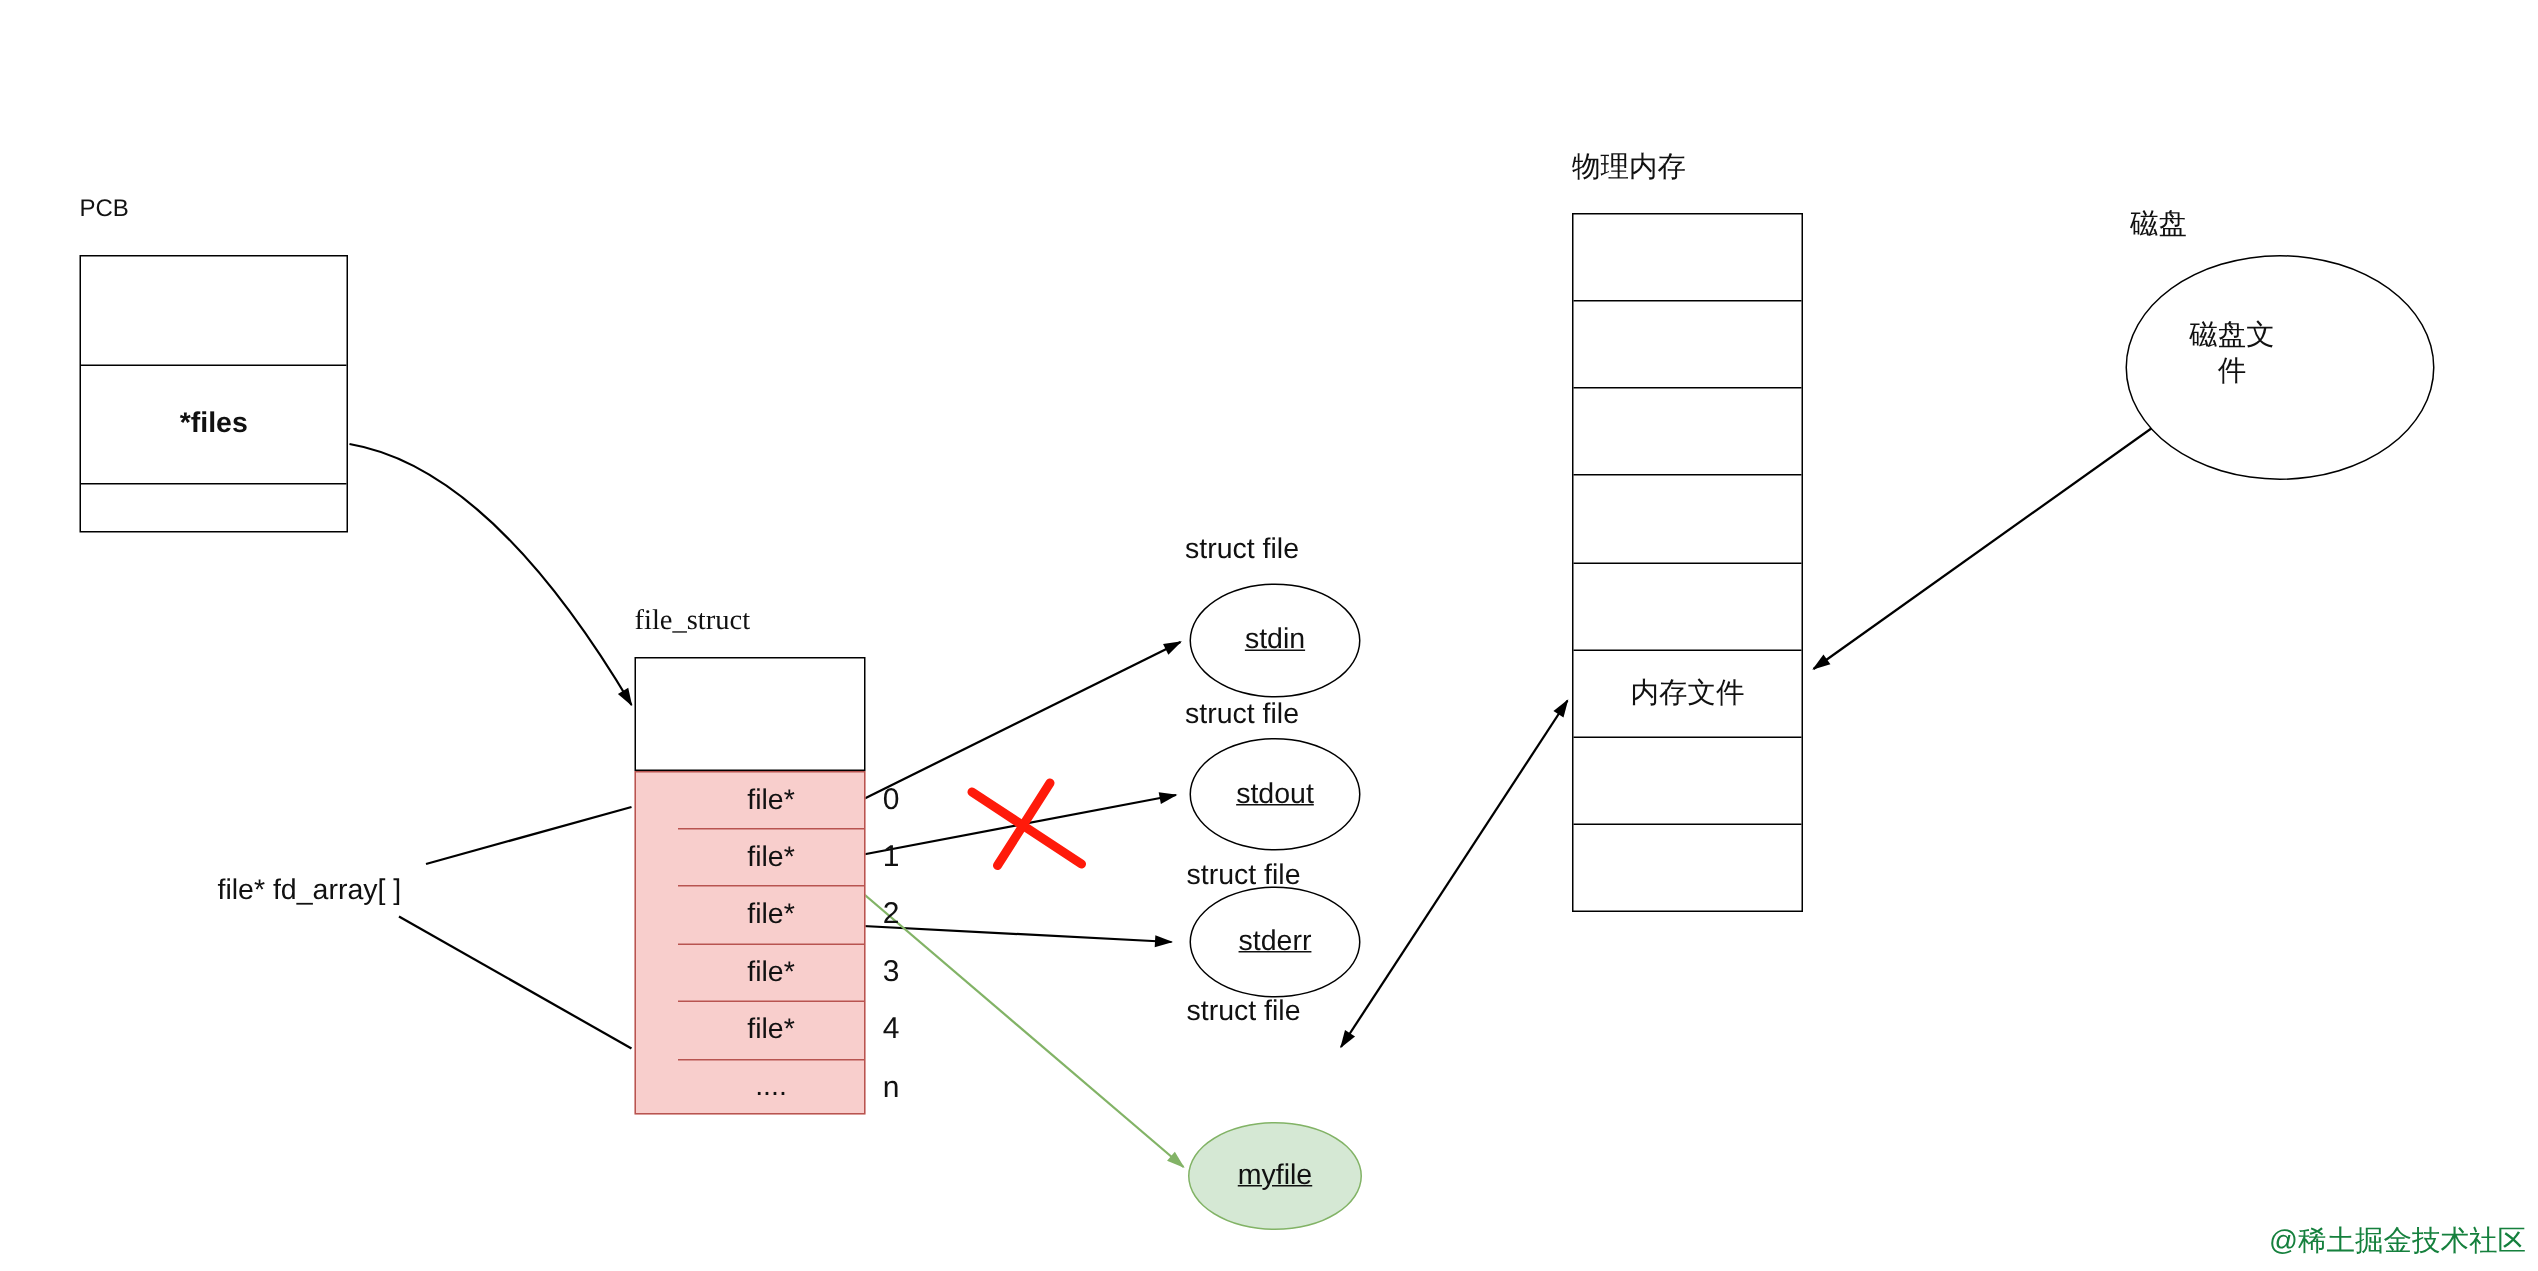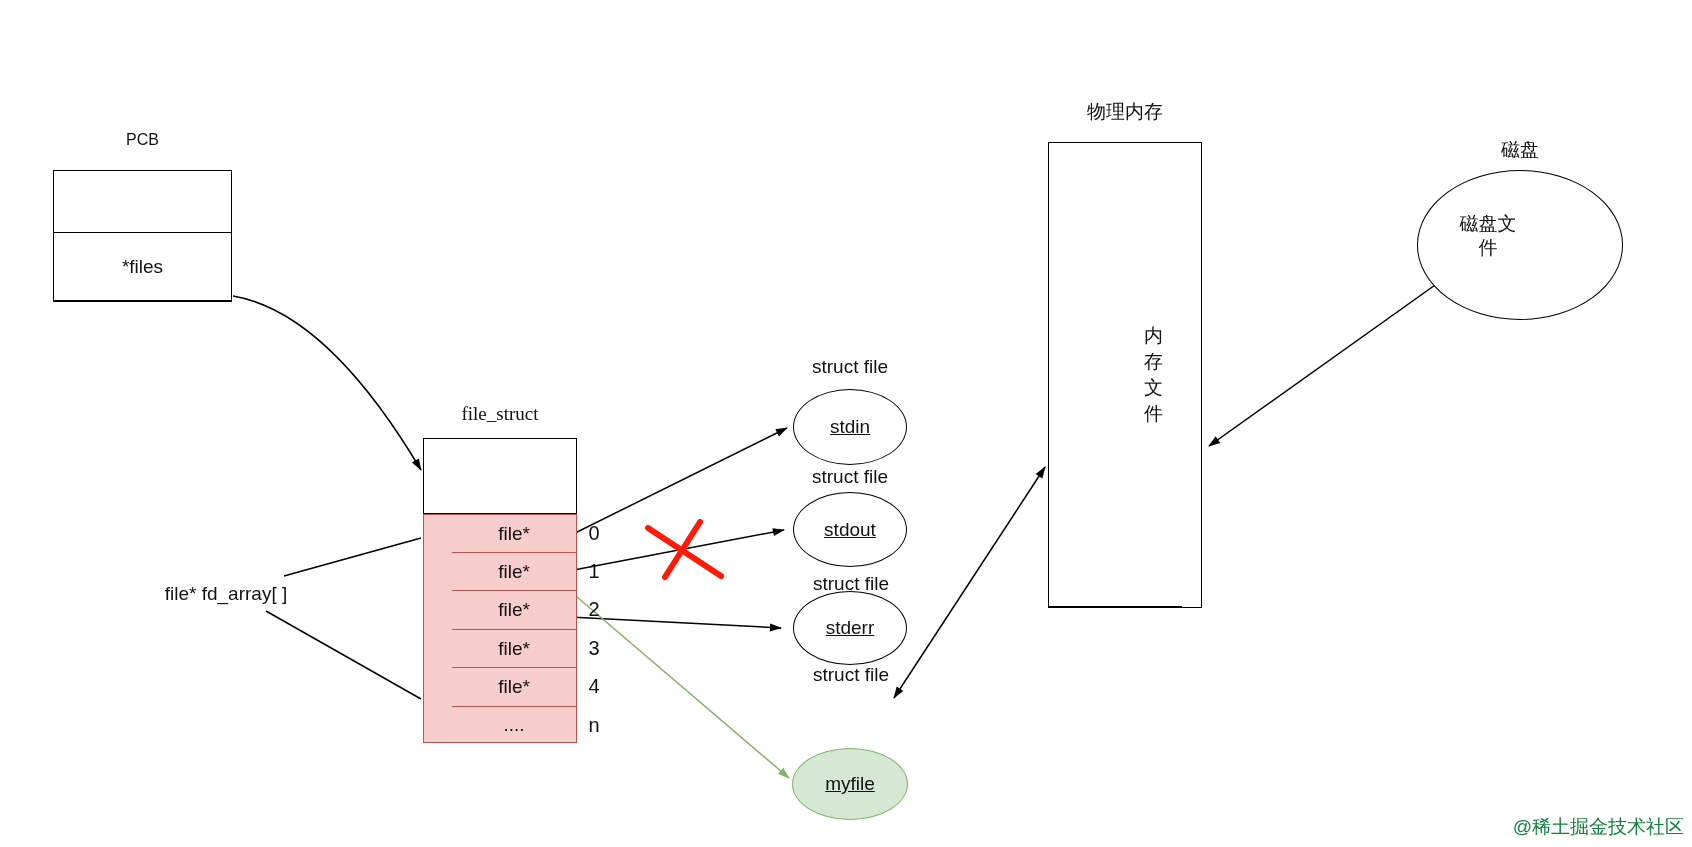--- a/index.html
+++ b/index.html
@@ -1,24 +1,24 @@
 <!DOCTYPE html>
 <html><head>
 <meta charset="utf-8">
 <style>
   html,body{margin:0;padding:0;background:#fff;}
   #stage{position:relative;width:1692px;height:847px;background:#ffffff;overflow:hidden;
          font-family:"Liberation Sans", sans-serif;color:#111;}
   #wires{position:absolute;left:0;top:0;width:1692px;height:847px;}
-  .lbl{position:absolute;text-align:center;font-size:19px;line-height:1.2;white-space:nowrap;}
+  .lbl{position:absolute;font-size:19px;line-height:1.2;white-space:nowrap;}
   .title{font-size:16px;}
 
   
-  .pcb-box{position:absolute;left:53px;top:170px;width:179px;height:132px;
-           border:1.5px solid #000;box-sizing:border-box;display:flex;flex-direction:column;}
+  .pcb-box{position:absolute;left:53px;top:170px;width:179px;height:185px;
+           border:1.5px solid #000;box-sizing:border-box;display:flex;flex-direction:column;font-weight:bold;}
   .pcb-cell{box-sizing:border-box;display:flex;align-items:center;justify-content:center;font-size:19px;}
   .pcb-cell.c1{height:73px;border-bottom:1.5px solid #000;}
   .pcb-cell.c2{height:79px;border-bottom:1.5px solid #000;}
   .pcb-cell.c3{flex:1;}
 
   
   .fs-white{position:absolute;left:423px;top:438px;width:154px;height:76px;
             border:1.5px solid #000;box-sizing:border-box;background:#fff;}
   .fs-pink{position:absolute;left:423px;top:514px;width:154px;
            border:1.5px solid #b85450;box-sizing:border-box;background:#f8cecc;padding-left:28px;}
@@ -28,21 +28,21 @@
   .idx{position:absolute;left:580px;width:28px;text-align:center;font-size:20px;
        display:flex;align-items:center;justify-content:center;}
 
   
   .ell{position:absolute;border:1.5px solid #000;border-radius:50%;box-sizing:border-box;
        display:flex;align-items:center;justify-content:center;font-size:19px;background:#fff;text-decoration:underline;}
   .ell.green{background:#d5e8d4;border-color:#82b366;}
 
   
   .mem-col{position:absolute;left:1048px;top:142px;width:154px;height:466px;
-           border:1.5px solid #000;box-sizing:border-box;display:flex;flex-direction:row;}
+           border:1.5px solid #000;box-sizing:border-box;display:flex;flex-direction:column;}
   .mem-cell{flex:1;box-sizing:border-box;border-bottom:1.5px solid #000;
             display:flex;align-items:center;justify-content:center;font-size:19px;}
   .mem-cell:last-child{border-bottom:none;}
 
   .disk-ell{position:absolute;left:1417px;top:170px;width:206px;height:150px;
             border:1.5px solid #000;border-radius:50%;box-sizing:border-box;background:#fff;}
   .disk-text{position:absolute;left:1448px;top:212px;width:80px;text-align:center;
              font-size:19px;line-height:1.25;white-space:pre-line;}
 
   .watermark{position:absolute;left:1420px;top:814px;width:264px;text-align:right;

